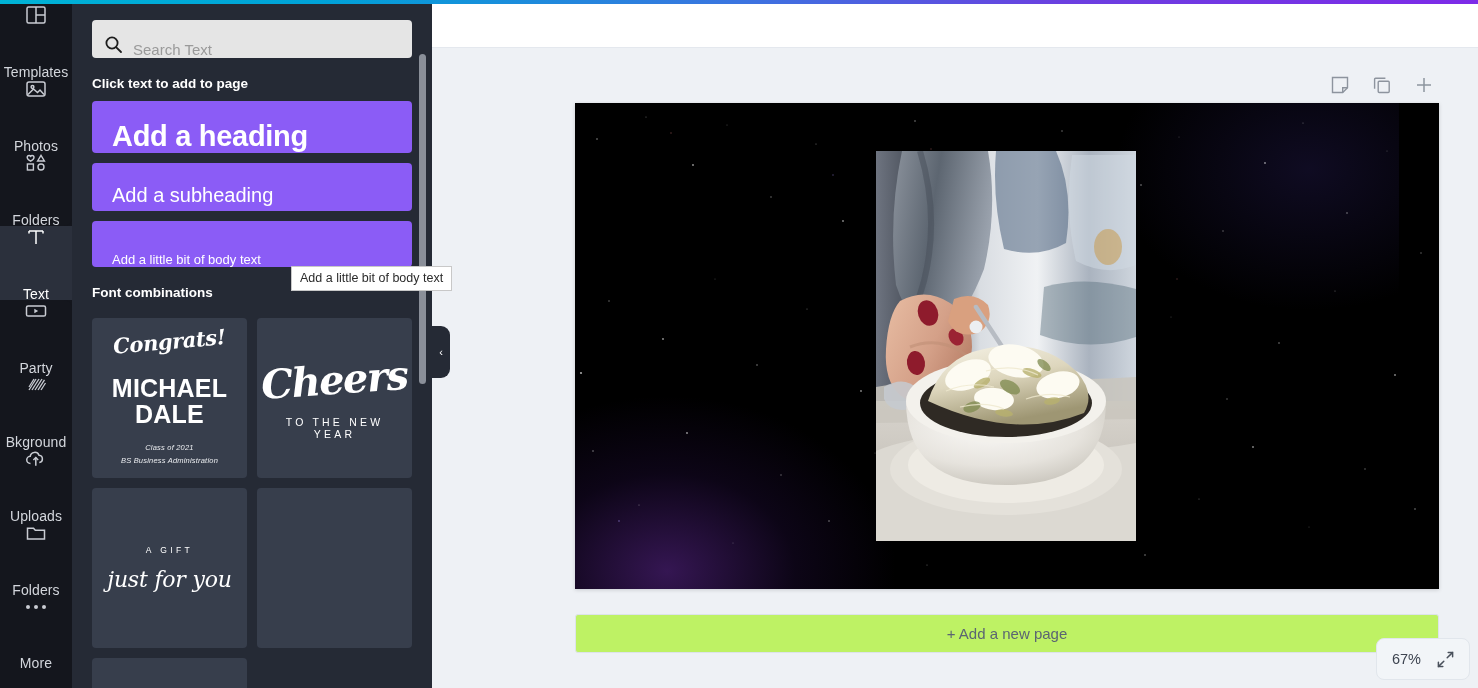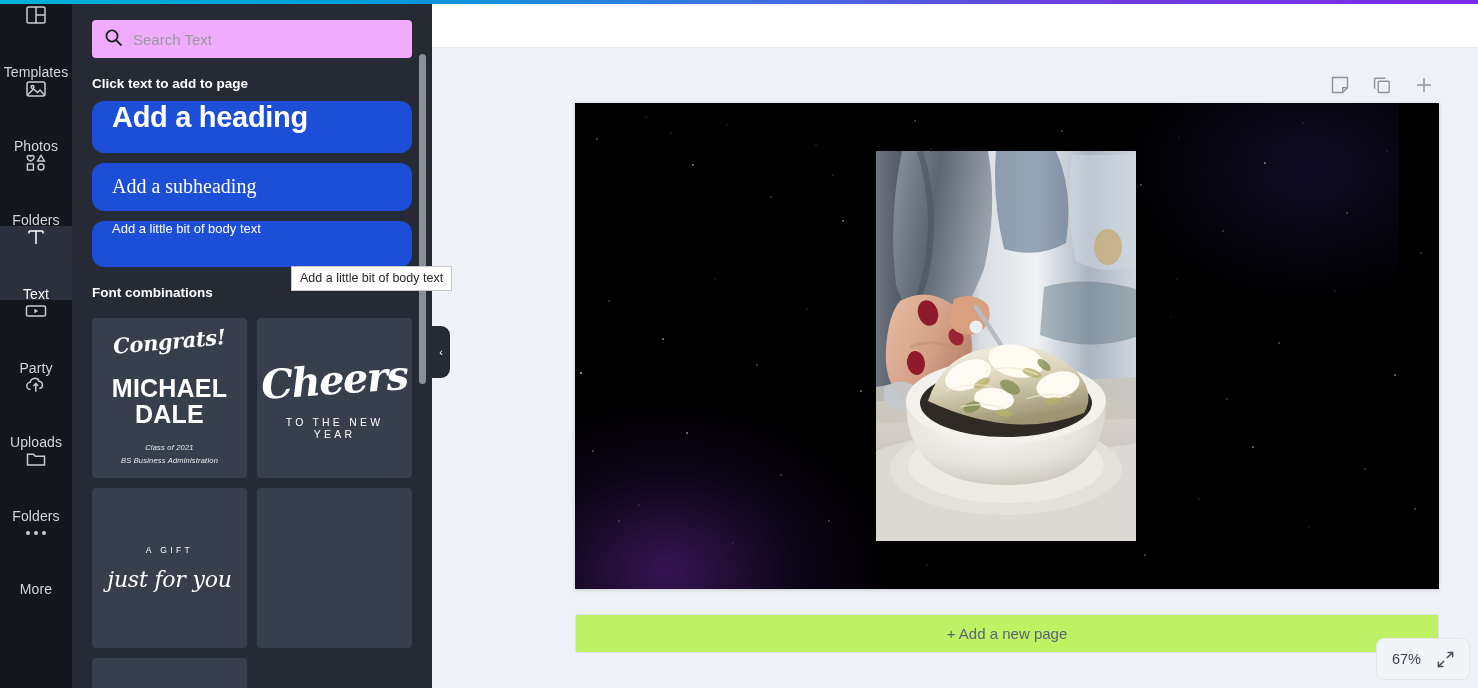--- a/index.html
+++ b/index.html
@@ -60,45 +60,45 @@
     width: 360px; height: 684px;
     background: #252a35;
     z-index: 30;
     border-top-right-radius: 0;
   }
   .panel-inner { position: relative; width: 360px; height: 684px; overflow: hidden; }
 
   .search-wrap { padding: 16px 20px 0 20px; }
   .search-box {
     position: relative;
-    height: 38px; background: #f0abfc; border-radius: 4px;
-    display: flex; align-items: center; padding: 0 12px;
+    height: 38px; background: #e5e5e5; border-radius: 4px;
+    display: flex; align-items: flex-end; padding: 0 12px;
   }
   .search-box svg { flex: 0 0 auto; }
   .search-input {
     border: 0; outline: 0; flex: 1 1 auto;
     font-family: "Liberation Sans", sans-serif;
     font-size: 15px; color: #1d1d1d; margin-left: 10px; background: transparent;
   }
   .search-input::placeholder { color: #9a9a9a; }
 
   .section-title {
     margin: 18px 20px 10px 20px;
     font-size: 13.5px; font-weight: bold; color: #ffffff;
   }
   .text-card {
     margin: 0 20px 10px 20px;
-    background: #1d4ed8;
-    border-radius: 12px;
-    display: flex; align-items: flex-start;
+    background: #8b5cf6;
+    border-radius: 4px;
+    display: flex; align-items: flex-end;
     cursor: pointer;
     color: #ffffff;
   }
   .tc-heading { height: 52px; padding: 0 20px; font-size: 29px; font-weight: bold; letter-spacing: -.3px; }
-  .tc-sub     { height: 48px; padding: 12px 20px; font-size: 20px; font-family: Liberation Serif, serif; }
+  .tc-sub     { height: 48px; padding: 4px 20px; font-size: 20px; }
   .tc-body    { height: 46px; padding: 0 20px; font-size: 13px; }
 
   .combo-grid {
     margin: 18px 20px 0 20px;
     display: grid; grid-template-columns: 1fr 1fr; gap: 10px;
   }
   .combo-card {
     background: #373e4c; border-radius: 4px; height: 160px;
     display: flex; flex-direction: column; align-items: center; justify-content: center;
     color: #ffffff; text-align: center; cursor: pointer; overflow: hidden;
@@ -277,20 +277,33 @@
     <div class="rail-item">
       <span class="rail-icon">
         <svg width="24" height="22" viewBox="0 0 24 22" fill="none" stroke="#c9ccd3" stroke-width="1.5">
           <rect x="2.5" y="6" width="19" height="10" rx="1.6"></rect>
           <path d="M10.3 8.8 L14.2 11 L10.3 13.2 Z" fill="#c9ccd3" stroke="none"></path>
         </svg>
       </span>
       <span class="rail-label">Party</span>
     </div>
 
+    <div class="rail-item">
+      <span class="rail-icon">
+        <svg width="22" height="22" viewBox="0 0 22 22" fill="none" stroke="#c9ccd3" stroke-width="1.3">
+          <line x1="4" y1="16" x2="11" y2="5"></line>
+          <line x1="7" y1="16" x2="14" y2="5"></line>
+          <line x1="10" y1="16" x2="17" y2="5"></line>
+          <line x1="13" y1="16" x2="19.5" y2="5.8"></line>
+          <line x1="16" y1="16" x2="20.5" y2="9"></line>
+          <line x1="4" y1="13" x2="9" y2="5"></line>
+        </svg>
+      </span>
+      <span class="rail-label">Bkground</span>
+    </div>
 
     <div class="rail-item">
       <span class="rail-icon">
         <svg width="24" height="22" viewBox="0 0 24 22" fill="none" stroke="#c9ccd3" stroke-width="1.5">
           <path d="M6.5 15.5a3.6 3.6 0 0 1-.3-7.2 4.6 4.6 0 0 1 8.8-1.1 3.7 3.7 0 0 1 3.4 3.7 3.6 3.6 0 0 1-3.1 3.6"></path>
           <line x1="11.8" y1="17.8" x2="11.8" y2="9.6"></line>
           <path d="M9.4 12 L11.8 9.5 L14.2 12"></path>
         </svg>
       </span>
       <span class="rail-label">Uploads</span>

